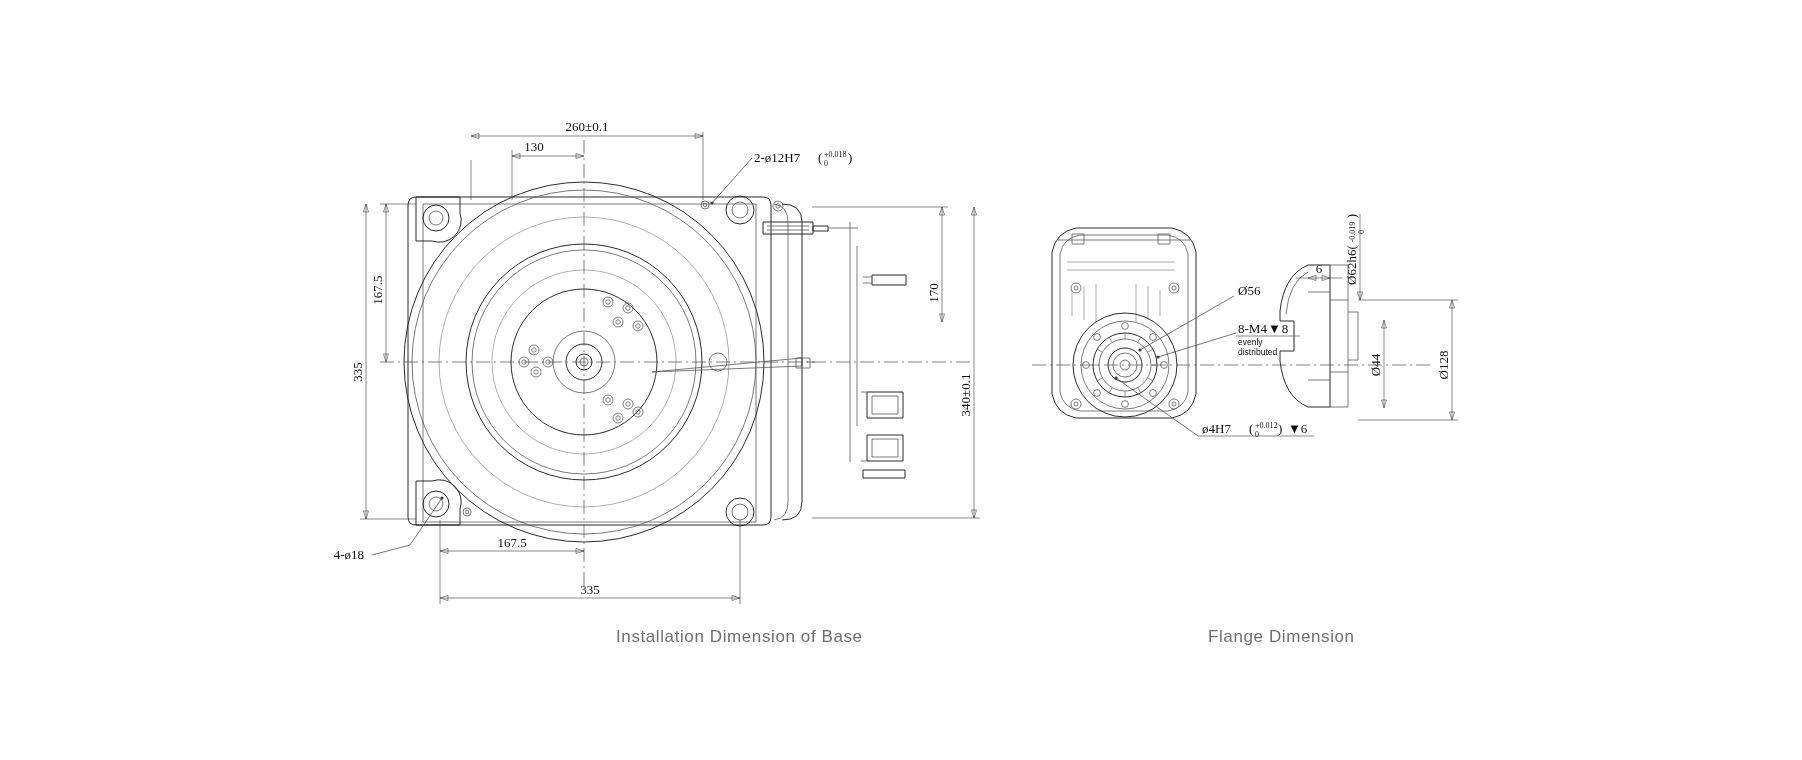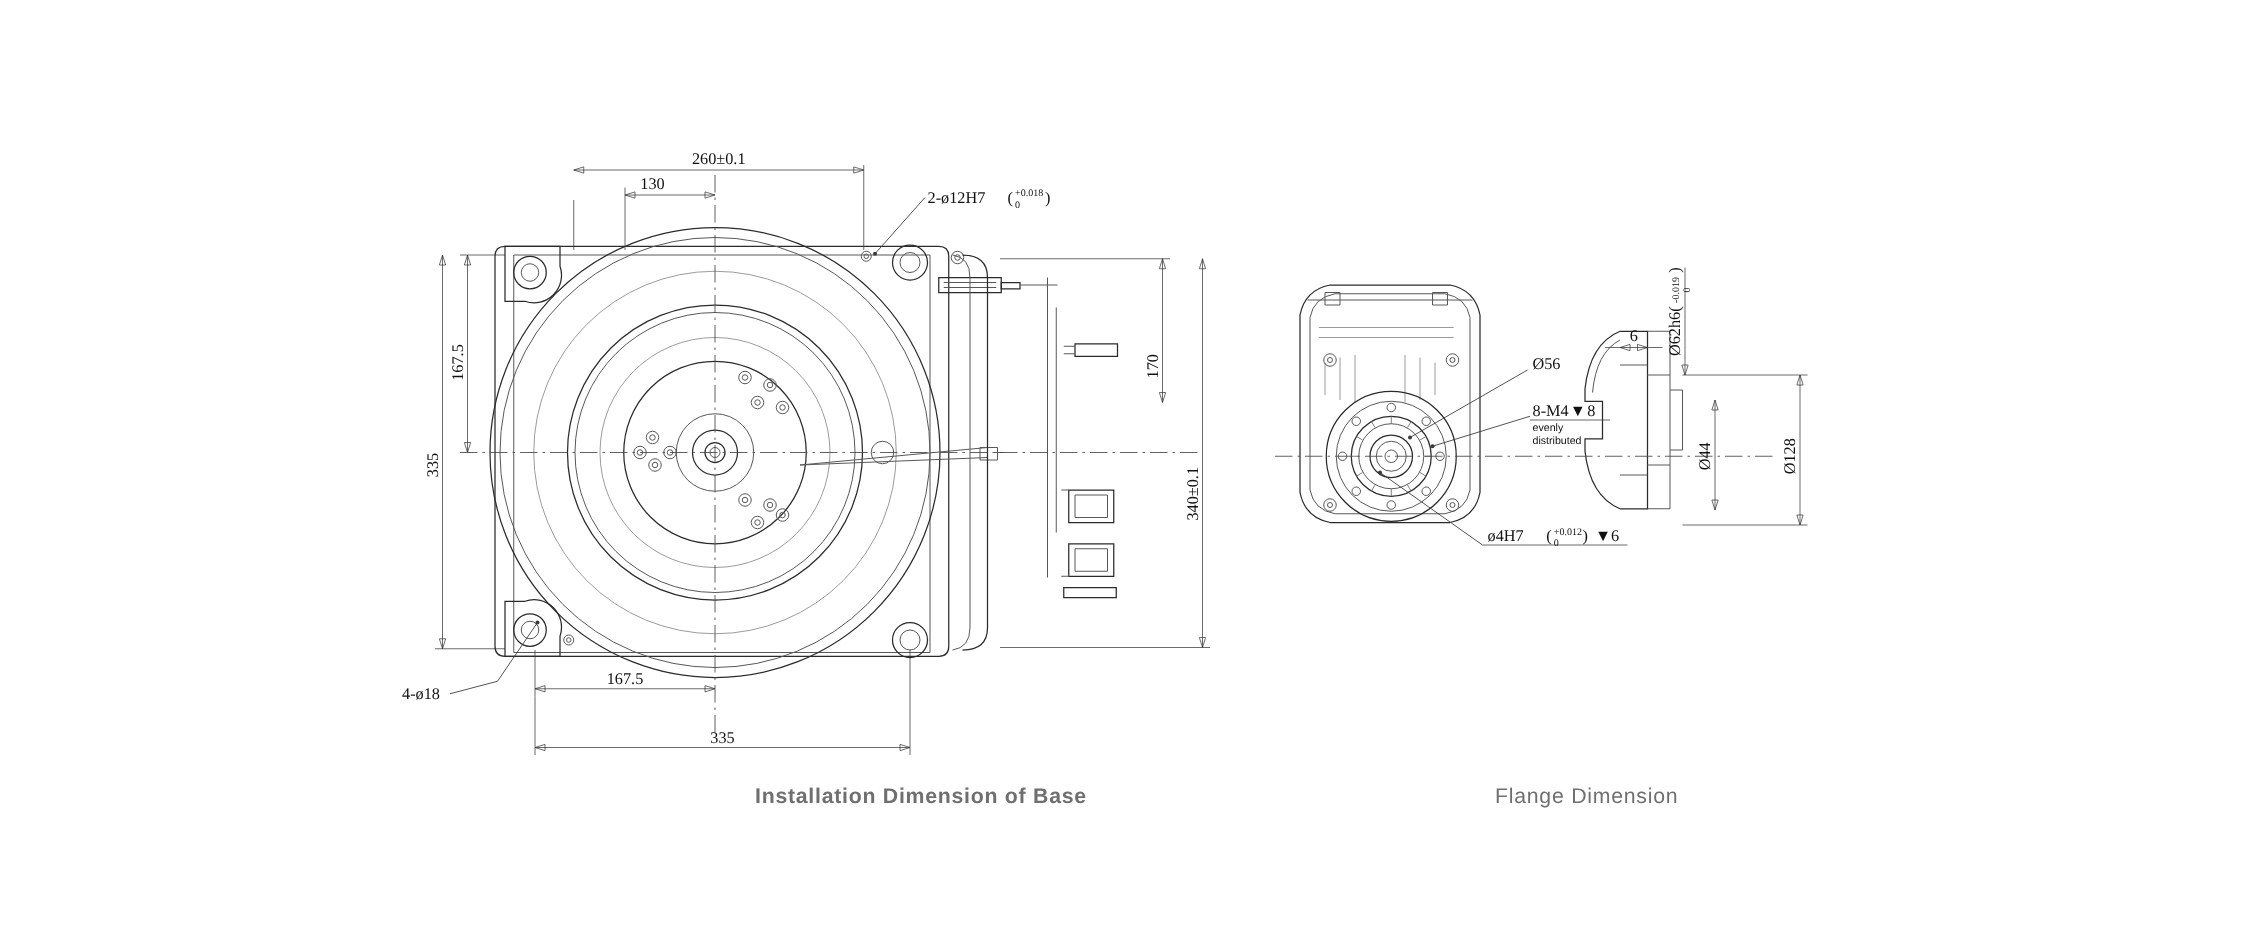--- a/index.html
+++ b/index.html
@@ -1,20 +1,20 @@
 <!DOCTYPE html>
 <html><head>
 <meta charset="utf-8">
 <style>
   html,body{margin:0;padding:0;background:#ffffff;}
   body{width:1802px;height:760px;position:relative;font-family:"Liberation Sans",sans-serif;overflow:hidden;}
-  .stage{position:absolute;left:0;top:0;width:1690px;height:760px;}
+  .stage{position:absolute;left:12px;top:0;width:1690px;height:760px;}
   svg.drawing{position:absolute;left:0;top:0;width:1802px;height:760px;}
   .caption{position:absolute;font-family:"Liberation Sans",sans-serif;font-size:17px;color:#6f6f6f;letter-spacing:.6px;white-space:nowrap;}
-  .cap-left{left:604px;top:627px;font-weight:bold;}
+  .cap-left{left:604px;top:627px;}
   .cap-right{left:1196px;top:627px;}
   .dimtext{font-family:"Liberation Serif",serif;font-size:13px;fill:#111;}
   .dimtext.tiny{font-size:8px;}
   .note{font-family:"Liberation Sans",sans-serif;font-size:8.5px;fill:#111;}
   .ln{stroke:#2b2b2b;fill:none;stroke-width:1;}
   .ln-thin{stroke:#585858;fill:none;stroke-width:.8;}
   .ln-light{stroke:#8d8d8d;fill:none;stroke-width:.7;}
   .ln-ext{stroke:#3a3a3a;fill:none;stroke-width:.6;}
   .center{stroke:#4a4a4a;fill:none;stroke-width:.7;stroke-dasharray:14 4 2 4;}
   .leader{stroke:#3a3a3a;fill:none;stroke-width:.7;}

